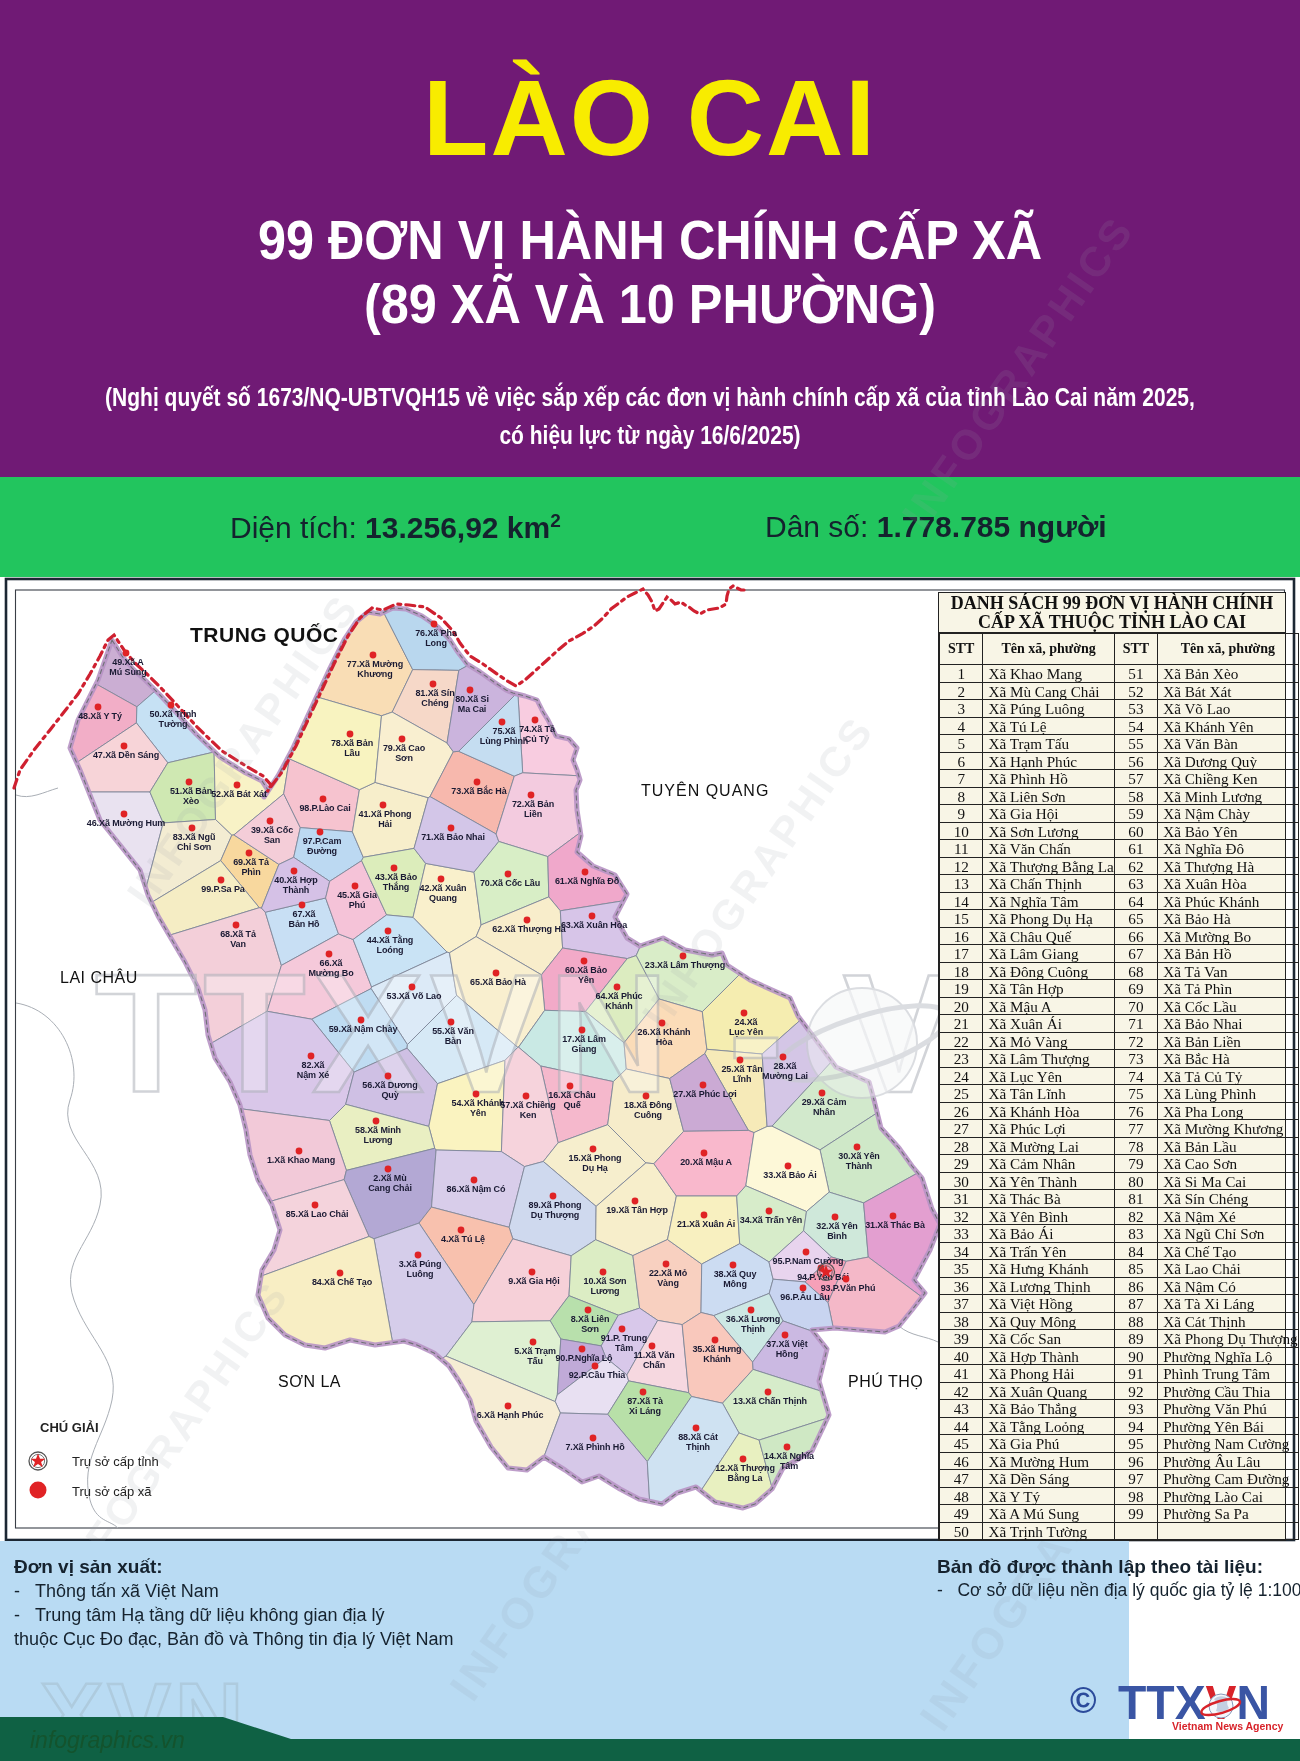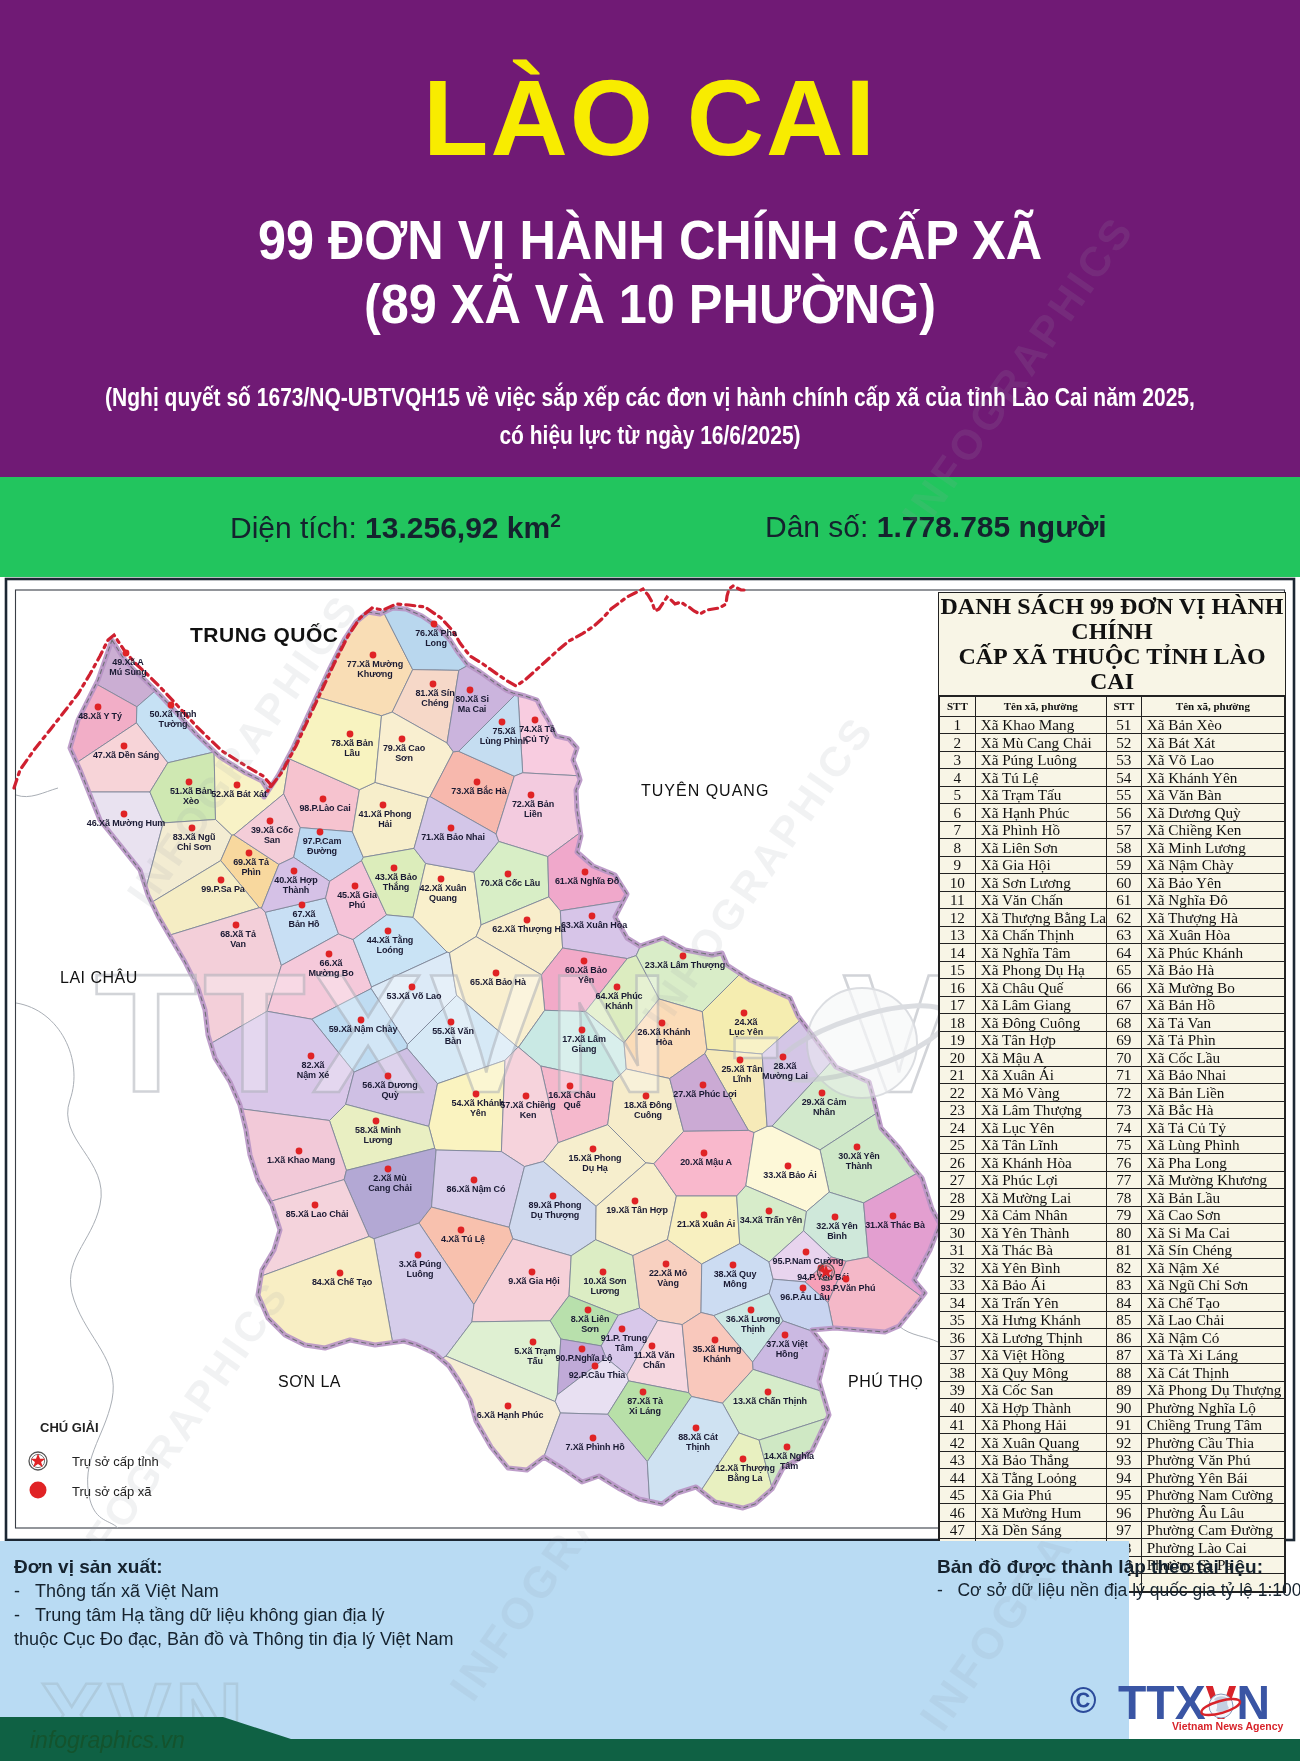--- a/index.html
+++ b/index.html
@@ -10,25 +10,25 @@
 #hdr .t2{margin-top:36px;font-size:56px;font-weight:bold;line-height:1.14;transform:scaleX(0.9);transform-origin:650px 0;}
 #hdr .t3{margin-top:42px;font-size:25px;font-weight:bold;line-height:1.52;white-space:nowrap;transform:scaleX(0.84);transform-origin:650px 0;}
 
 #band{left:0;top:477px;width:1300px;height:100px;background:#22c55e;color:#15222e;font-size:30px;}
 #band .s1{position:absolute;left:230px;top:33px;}
 #band .s2{position:absolute;left:765px;top:33px;}
 
 #map{left:0;top:0px;width:1300px;height:1761px;}
 
 #tbl{left:938px;top:592px;width:348px;background:#f8f5e6;border:1.6px solid #222;font-family:"Liberation Serif",serif;color:#111;}
-#tbl .hd{font-weight:bold;text-align:center;font-size:24px;line-height:1.04;padding:1px 0 1px 0;border-bottom:1.6px solid #222;}
+#tbl .hd{font-weight:bold;text-align:center;font-size:18px;line-height:1.04;padding:1px 0 1px 0;border-bottom:1.6px solid #222;}
 #tbl table{border-collapse:collapse;width:100%;}
 #tbl td{border:1px solid #222;font-size:15.2px;height:17.5px;padding:0 0 0 5px;line-height:1;white-space:nowrap;}
 #tbl td.c{text-align:center;padding:0;}
-#tbl tr.h td{font-weight:bold;text-align:center;font-size:11px;height:20px;padding:0;border-radius:10px;}
+#tbl tr.h td{font-weight:bold;text-align:center;font-size:14px;height:20px;padding:8px;border-radius:10px;}
 #tbl col.n1{width:40px} #tbl col.x1{width:125px} #tbl col.n2{width:39px} #tbl col.x2{width:144px}
 
 #ftr{left:0;top:1541px;width:1129px;height:220px;background:#b9dbf3;color:#15222e;}
 #ftr .b{font-weight:bold;font-size:19px;}
 #ftr .l{position:absolute;left:14px;top:13px;line-height:1.33;font-size:18px;}
 #ftr .r{position:absolute;left:897px;top:13px;line-height:1.33;font-size:17.5px;white-space:nowrap;margin-left:40px;}
 #ribbon{position:absolute;left:0;top:176px;width:1300px;height:44px;}
 #info{position:absolute;left:30px;top:186px;font-size:23px;font-style:italic;color:#14532d;}
 #logo{position:absolute;left:1064px;top:138px;}
 </style></head>
@@ -926,21 +926,21 @@
 <tr>
           <td class="c">40</td>
           <td>Xã Hợp Thành</td>
           <td class="c">90</td>
           <td>Phường Nghĩa Lộ</td>
         </tr>
 <tr>
           <td class="c">41</td>
           <td>Xã Phong Hải</td>
           <td class="c">91</td>
-          <td>Chiềng Trung Tâm</td>
+          <td>Phình Trung Tâm</td>
         </tr>
 <tr>
           <td class="c">42</td>
           <td>Xã Xuân Quang</td>
           <td class="c">92</td>
           <td>Phường Cầu Thia</td>
         </tr>
 <tr>
           <td class="c">43</td>
           <td>Xã Bảo Thắng</td>

